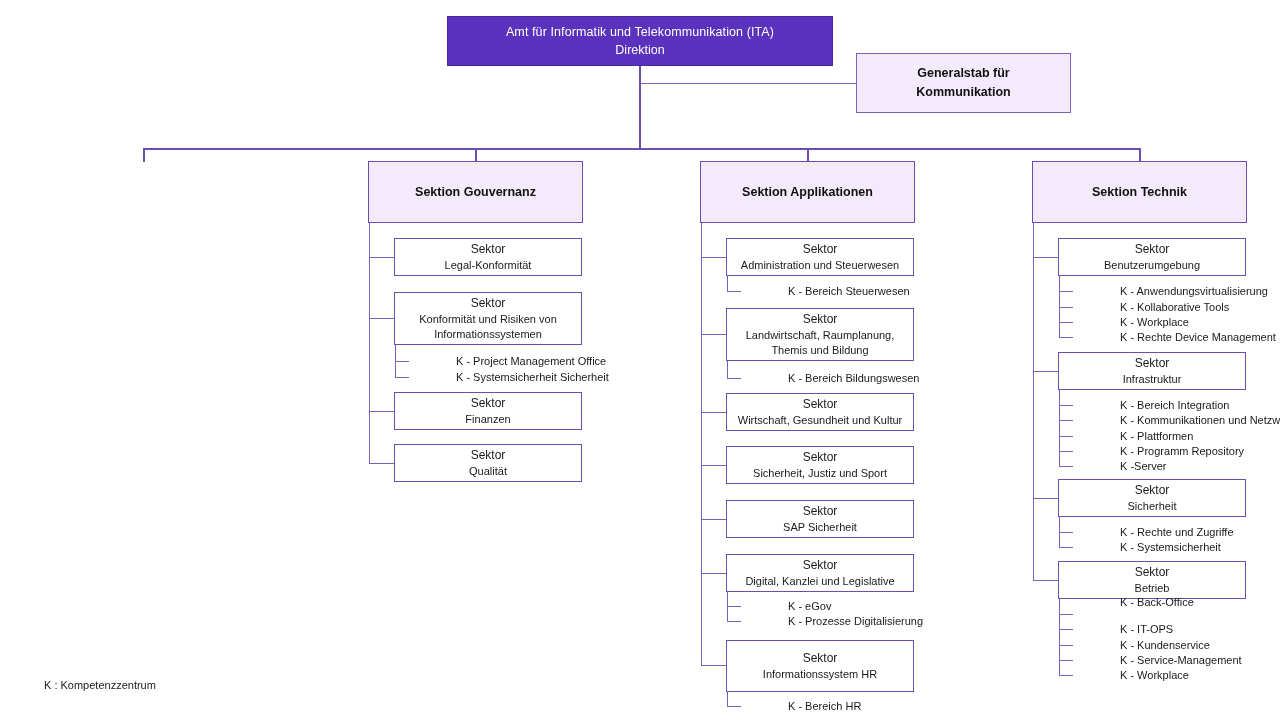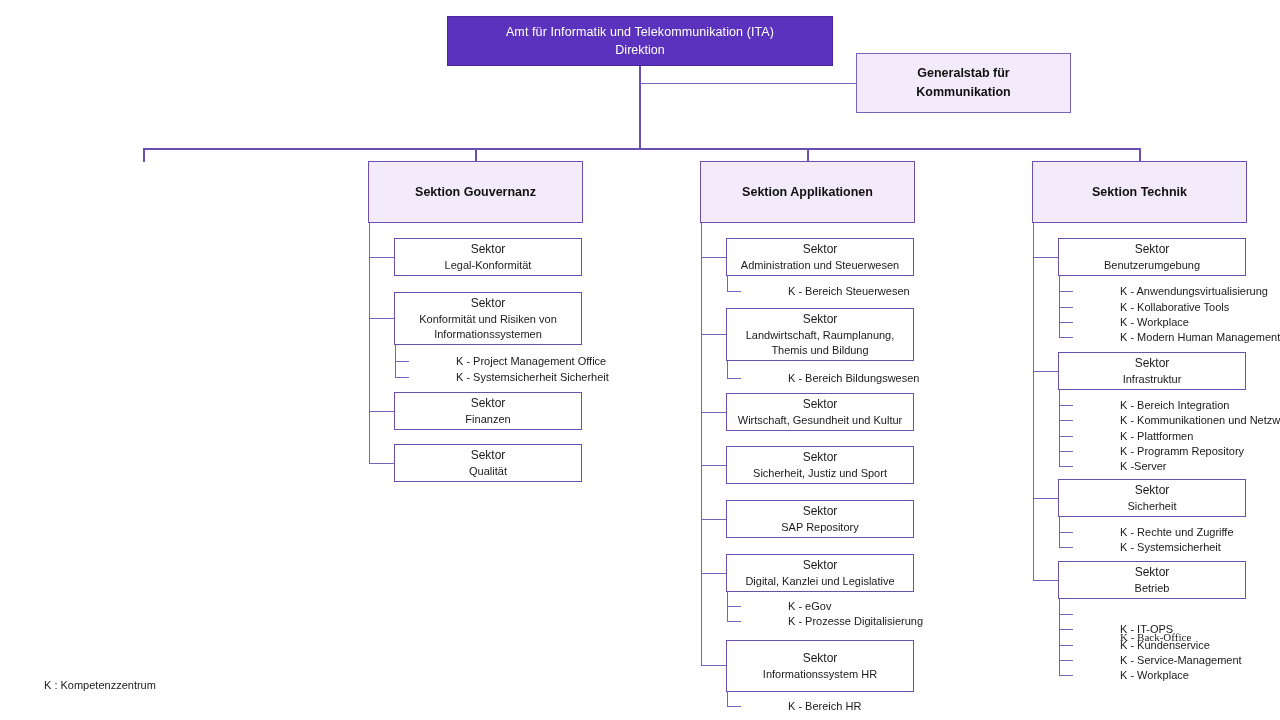--- a/index.html
+++ b/index.html
@@ -200,21 +200,21 @@
 
   <div class="line h" style="left:701px; top:465px; width:25px;"></div>
   <div class="node node-sektor" style="left:726px; top:446px; width:188px; height:38px;">
     <div class="stitle">Sektor</div>
     <div class="ssub">Sicherheit, Justiz und Sport</div>
   </div>
 
   <div class="line h" style="left:701px; top:519px; width:25px;"></div>
   <div class="node node-sektor" style="left:726px; top:500px; width:188px; height:38px;">
     <div class="stitle">Sektor</div>
-    <div class="ssub">SAP Repository</div>
+    <div class="ssub">SAP Sicherheit</div>
   </div>
 
   <div class="line h" style="left:701px; top:573px; width:25px;"></div>
   <div class="node node-sektor" style="left:726px; top:554px; width:188px; height:38px;">
     <div class="stitle">Sektor</div>
     <div class="ssub">Digital, Kanzlei und Legislative</div>
   </div>
   <div class="line v" style="left:727px; top:592px; height:29px;"></div>
   <div class="line h" style="left:727px; top:606px; width:14px;"></div>
   <div class="kitem" style="left:744px; top:600px;">K - eGov</div>
@@ -238,21 +238,21 @@
     <div class="ssub">Benutzerumgebung</div>
   </div>
   <div class="line v" style="left:1059px; top:276px; height:61px;"></div>
   <div class="line h" style="left:1059px; top:291px; width:14px;"></div>
   <div class="kitem" style="left:1076px; top:285px;">K - Anwendungsvirtualisierung</div>
   <div class="line h" style="left:1059px; top:307px; width:14px;"></div>
   <div class="kitem" style="left:1076px; top:301px;">K - Kollaborative Tools</div>
   <div class="line h" style="left:1059px; top:322px; width:14px;"></div>
   <div class="kitem" style="left:1076px; top:316px;">K - Workplace</div>
   <div class="line h" style="left:1059px; top:337px; width:14px;"></div>
-  <div class="kitem" style="left:1076px; top:331px;">K - Modern Human Management</div>
+  <div class="kitem" style="left:1076px; top:331px;">K - Rechte Device Management</div>
 
   <div class="line h" style="left:1033px; top:371px; width:25px;"></div>
   <div class="node node-sektor" style="left:1058px; top:352px; width:188px; height:38px;">
     <div class="stitle">Sektor</div>
     <div class="ssub">Infrastruktur</div>
   </div>
   <div class="line v" style="left:1059px; top:390px; height:76px;"></div>
   <div class="line h" style="left:1059px; top:405px; width:14px;"></div>
   <div class="kitem" style="left:1076px; top:399px;">K - Bereich Integration</div>
   <div class="line h" style="left:1059px; top:420px; width:14px;"></div>
@@ -275,21 +275,21 @@
   <div class="line h" style="left:1059px; top:547px; width:14px;"></div>
   <div class="kitem" style="left:1076px; top:541px;">K - Systemsicherheit</div>
 
   <div class="line h" style="left:1033px; top:580px; width:25px;"></div>
   <div class="node node-sektor" style="left:1058px; top:561px; width:188px; height:38px;">
     <div class="stitle">Sektor</div>
     <div class="ssub">Betrieb</div>
   </div>
   <div class="line v" style="left:1059px; top:599px; height:76px;"></div>
   <div class="line h" style="left:1059px; top:614px; width:14px;"></div>
-  <div class="kitem" style="left:1076px; top:631px;font-family:Liberation Serif, serif;">K - Back-Office</div>
+  <div class="kitem" style="left:1076px; top:596px;">K - Back-Office</div>
   <div class="line h" style="left:1059px; top:629px; width:14px;"></div>
   <div class="kitem" style="left:1076px; top:623px;">K - IT-OPS</div>
   <div class="line h" style="left:1059px; top:645px; width:14px;"></div>
   <div class="kitem" style="left:1076px; top:639px;">K - Kundenservice</div>
   <div class="line h" style="left:1059px; top:660px; width:14px;"></div>
   <div class="kitem" style="left:1076px; top:654px;">K - Service-Management</div>
   <div class="line h" style="left:1059px; top:675px; width:14px;"></div>
   <div class="kitem" style="left:1076px; top:669px;">K - Workplace</div>
 
   <div class="legend" style="left:44px; top:679px;">K : Kompetenzzentrum</div>

